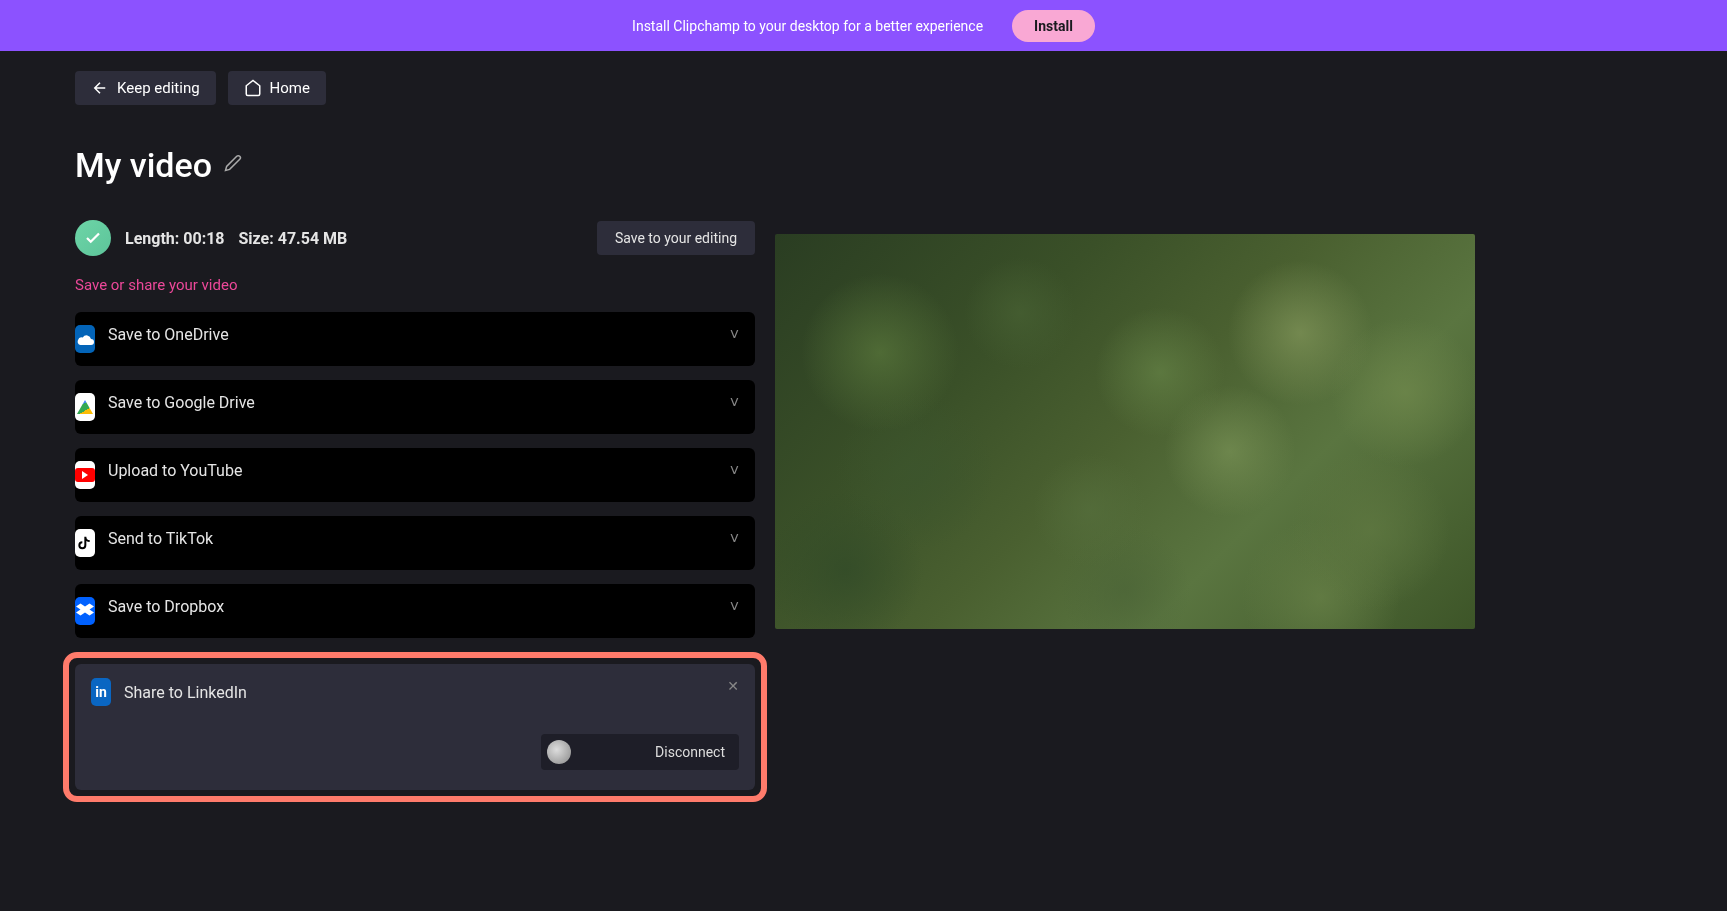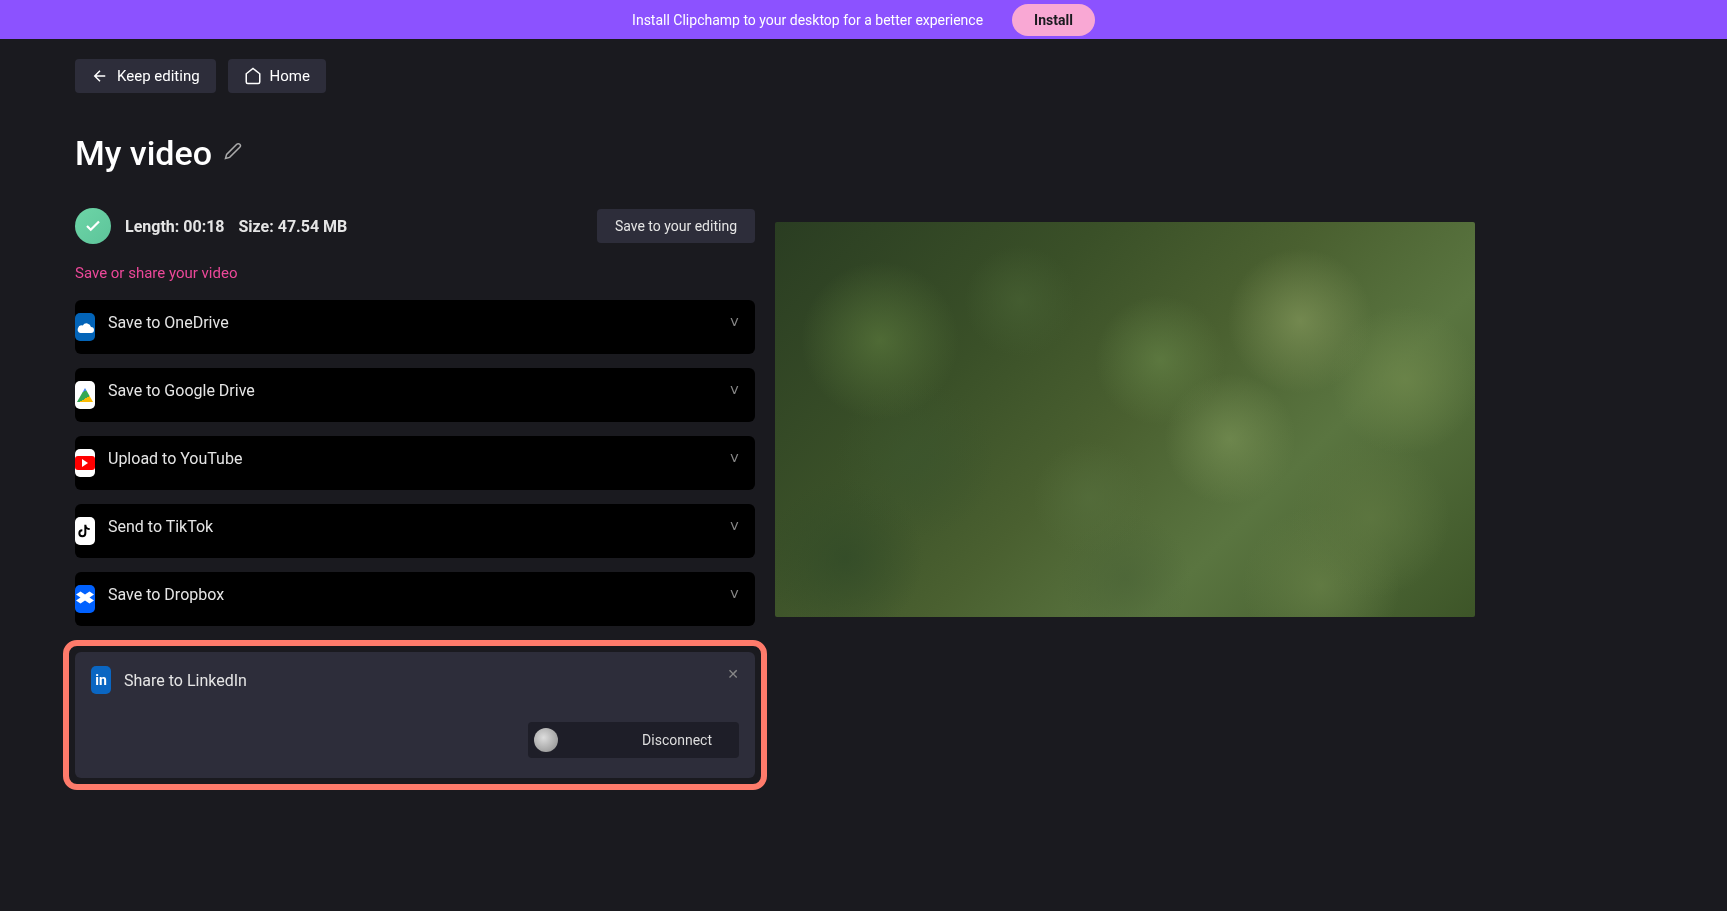--- a/index.html
+++ b/index.html
@@ -10,21 +10,21 @@
     }
     body {
       background: #1a1a1f;
       color: #fff;
       width: 1727px;
       height: 911px;
       overflow: hidden;
     }
     .banner {
       background: #8c52ff;
-      height: 39px;
+      height: 51px;
       display: flex;
       align-items: center;
       justify-content: center;
       gap: 29px;
     }
     .banner-text {
       color: #fff;
       font-size: 14px;
     }
     .install-btn {
@@ -178,21 +178,21 @@
       gap: 13px;
     }
     .expanded-body {
       margin-top: 28px;
       display: flex;
       justify-content: flex-end;
     }
     .disconnect-box {
       background: #1e1e28;
       border-radius: 4px;
-      padding: 6px 27px 6px 6px;
+      padding: 6px 14px 6px 6px;
       display: flex;
       align-items: center;
       gap: 84px;
     }
     .avatar {
       width: 24px;
       height: 24px;
       border-radius: 50%;
       background: radial-gradient(circle at 40% 40%, #ddd, #888);
     }

